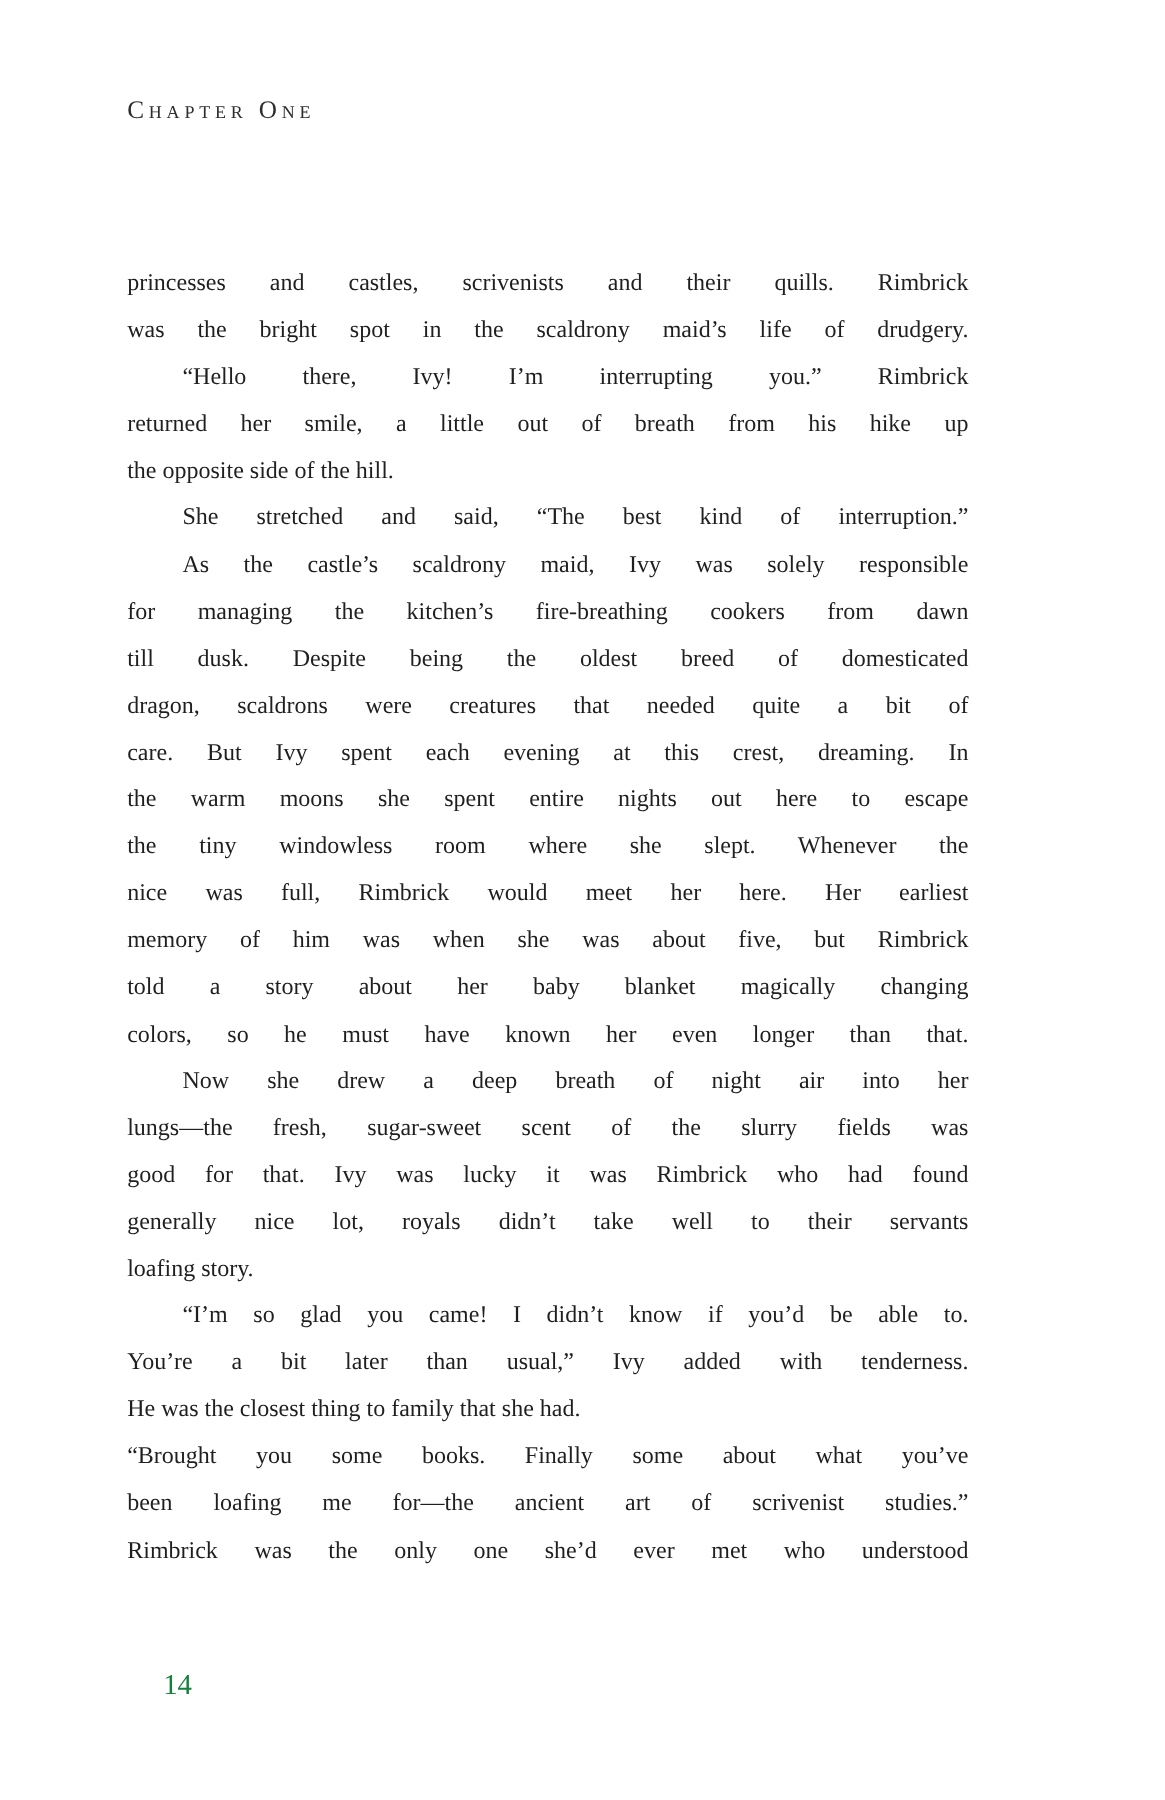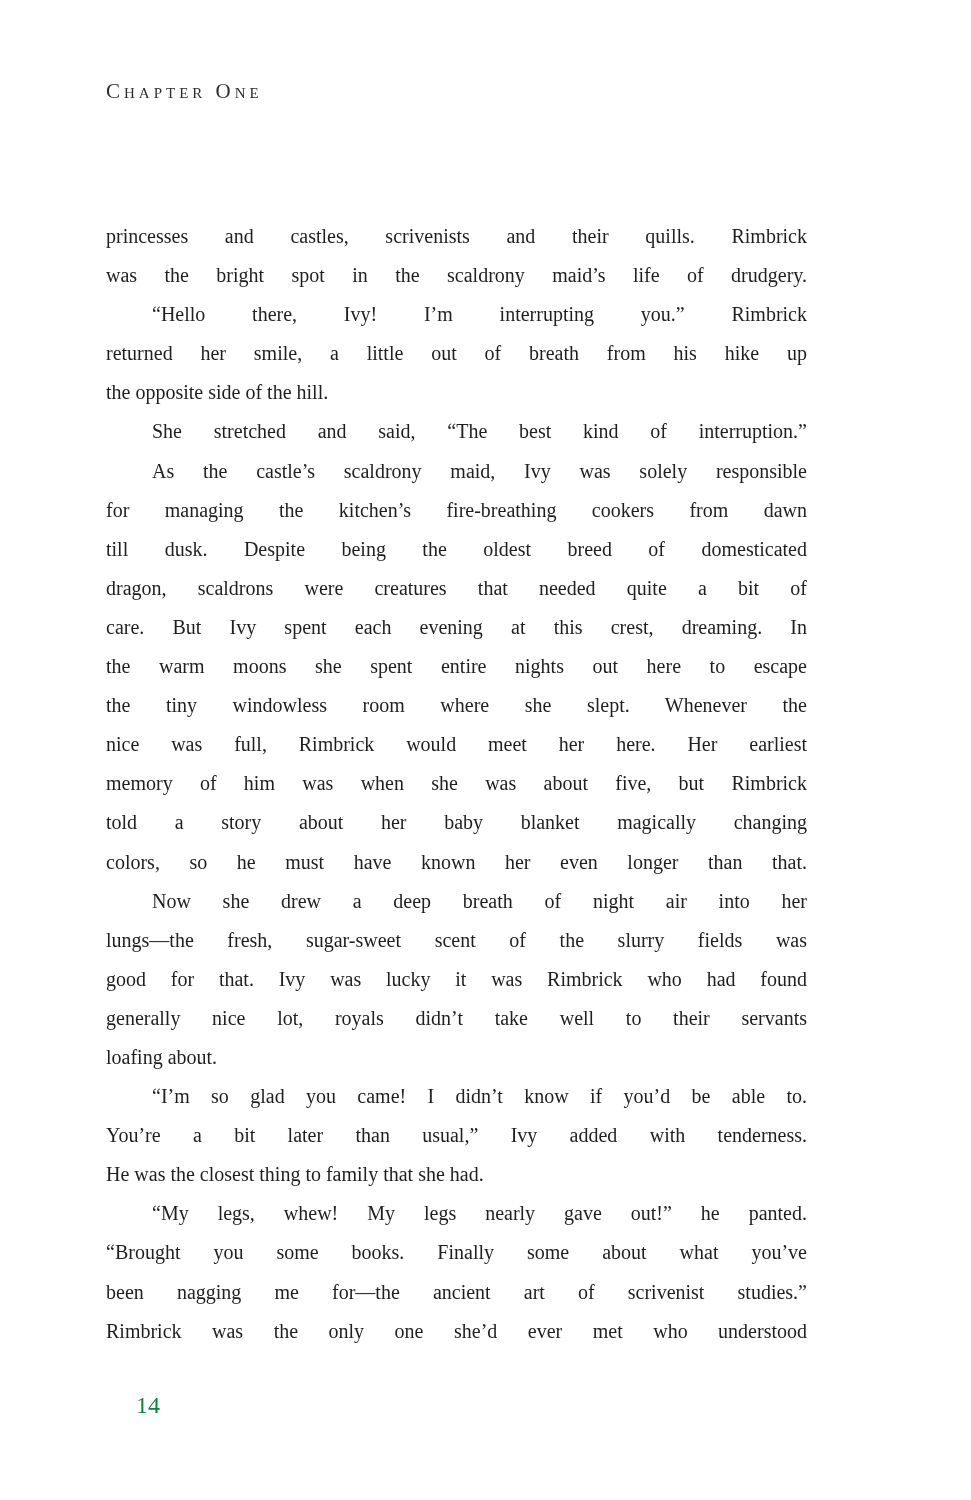--- a/index.html
+++ b/index.html
@@ -83,29 +83,28 @@
         <div class="line stretch">nice was full, Rimbrick would meet her here. Her earliest</div>
         <div class="line stretch">memory of him was when she was about five, but Rimbrick</div>
         <div class="line stretch">told a story about her baby blanket magically changing</div>
         <div class="line stretch">colors, so he must have known her even longer than that.</div>
       </div>
       <div class="para">
         <div class="line stretch indent">Now she drew a deep breath of night air into her</div>
         <div class="line stretch">lungs—the fresh, sugar-sweet scent of the slurry fields was</div>
         <div class="line stretch">good for that. Ivy was lucky it was Rimbrick who had found</div>
         <div class="line stretch">generally nice lot, royals didn’t take well to their servants</div>
-        <div class="line">loafing about.</div>
+        <div class="line">loafing story.</div>
       </div>
       <div class="para">
         <div class="line stretch indent">“I’m so glad you came! I didn’t know if you’d be able to.</div>
         <div class="line stretch">You’re a bit later than usual,” Ivy added with tenderness.</div>
         <div class="line">He was the closest thing to family that she had.</div>
       </div>
       <div class="para">
-        <div class="line stretch indent">“My legs, whew! My legs nearly gave out!” he panted.</div>
         <div class="line stretch">“Brought you some books. Finally some about what you’ve</div>
-        <div class="line stretch">been nagging me for—the ancient art of scrivenist studies.”</div>
+        <div class="line stretch">been loafing me for—the ancient art of scrivenist studies.”</div>
         <div class="line stretch">Rimbrick was the only one she’d ever met who understood</div>
       </div>
     </div>
 
   <div class="page-number">14</div>
 </div>
 
 </body></html>

